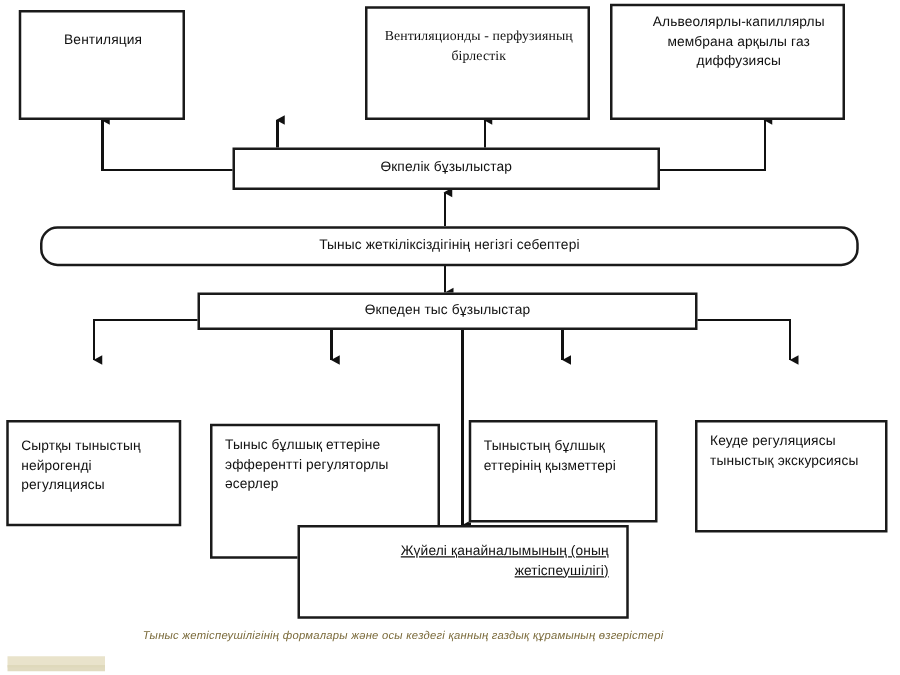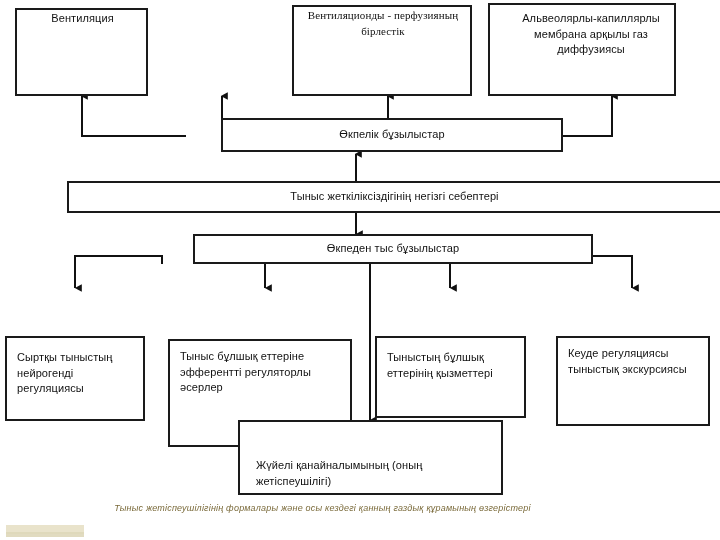--- a/index.html
+++ b/index.html
@@ -33,42 +33,42 @@
     line-height: 1.42;
     letter-spacing: 0.1px;
     overflow: hidden;
   }
   .node .label {
     display: block;
     padding: 0;
   }
   
   .n-top {
-    padding: 1px 10px 0 12px;
+    padding: 15px 10px 0 12px;
     text-align: center;
   }
   .n-bar {
     display: flex;
     align-items: center;
     justify-content: center;
     text-align: center;
     padding: 0 8px;
-    margin-left: 35px;
   }
   .n-leaf {
     padding: 12px 8px 0 10px;
     text-align: left;
     margin-top: 48px;
   }
   .n-leaf.pad-more {
     padding-top: 8px;
   }
   .n-bottom {
-    padding: 36px 14px 0 16px;
-    text-align: left;
+    padding: 12px 14px 0 16px;
+    text-align: right;
+    text-decoration: underline;
   }
   .caption {
     position: absolute;
     left: 0;
     width: 645px;
     text-align: center;
     font-style: italic;
     font-size: 9px;
     color: #7a6a3a;
     letter-spacing: 0.2px;
@@ -148,21 +148,21 @@
   </div>
 
   <div class="node n-top" style="left:488px; top:3px; width:188px; height:93px; padding:6px 10px 0 28px;">
     <span class="label">Альвеолярлы-капиллярлы мембрана арқылы газ диффузиясы</span>
   </div>
 
   <div class="node n-bar" style="left:186px; top:118px; width:342px; height:34px;">
     <span class="label">Өкпелік бұзылыстар</span>
   </div>
 
-  <div class="node n-bar" style="left:32px; top:181px; width:655px; height:32px;">
+  <div class="node n-bar" style="left:32px; top:181px; width:655px; height:32px;border-radius:14px;">
     <span class="label">Тыныс жеткіліксіздігінің негізгі себептері</span>
   </div>
 
   <div class="node n-bar" style="left:158px; top:234px; width:400px; height:30px;">
     <span class="label">Өкпеден тыс бұзылыстар</span>
   </div>
 
   <div class="node n-leaf" style="left:5px; top:288px; width:140px; height:85px;">
     <span class="label">Сыртқы тыныстың нейрогенді регуляциясы</span>
   </div>

